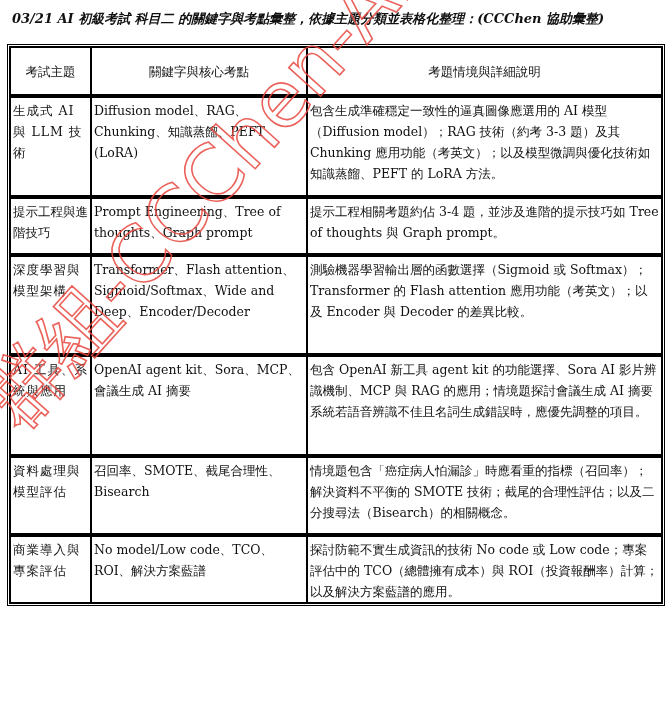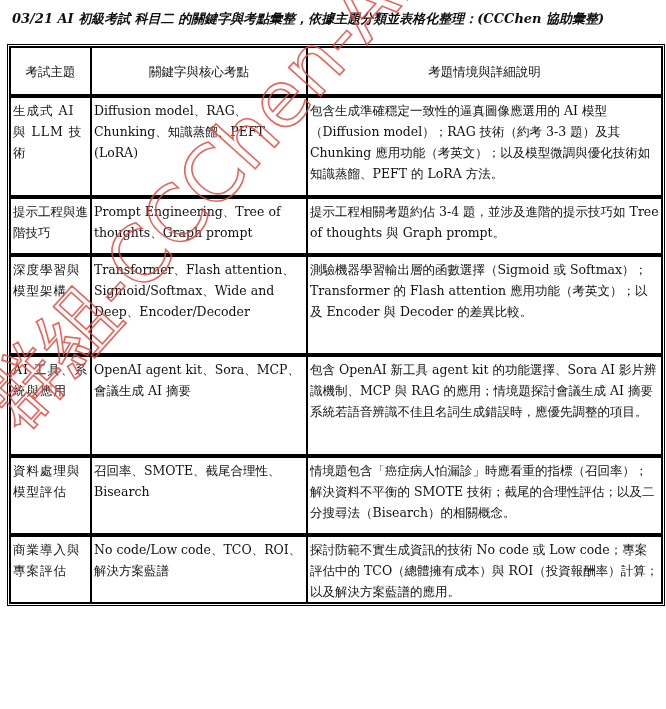--- a/index.html
+++ b/index.html
@@ -61,19 +61,19 @@
     <td class="kw">OpenAI agent kit、Sora、MCP、會議生成 AI 摘要</td>
     <td>包含 OpenAI 新工具 agent kit 的功能選擇、Sora AI 影片辨識機制、MCP 與 RAG 的應用；情境題探討會議生成 AI 摘要系統若語音辨識不佳且名詞生成錯誤時，應優先調整的項目。</td>
   </tr>
   <tr class="row" style="height:79px">
     <td class="topic">資料處理與模型評估</td>
     <td class="kw">召回率、SMOTE、截尾合理性、Bisearch</td>
     <td>情境題包含「癌症病人怕漏診」時應看重的指標（召回率）；解決資料不平衡的 SMOTE 技術；截尾的合理性評估；以及二分搜尋法（Bisearch）的相關概念。</td>
   </tr>
   <tr class="row" style="height:68px">
     <td class="topic">商業導入與專案評估</td>
-    <td class="kw">No code/Low code、TCO、ROI、解決方案藍譜</td>
+    <td class="kw">No model/Low code、TCO、ROI、解決方案藍譜</td>
     <td>探討防範不實生成資訊的技術 No code 或 Low code；專案評估中的 TCO（總體擁有成本）與 ROI（投資報酬率）計算；以及解決方案藍譜的應用。</td>
   </tr>
 </tbody>
   </table>
 
 <div class="watermark">群組-CCChen-AI大群組-CC</div>
 
 </body></html>

